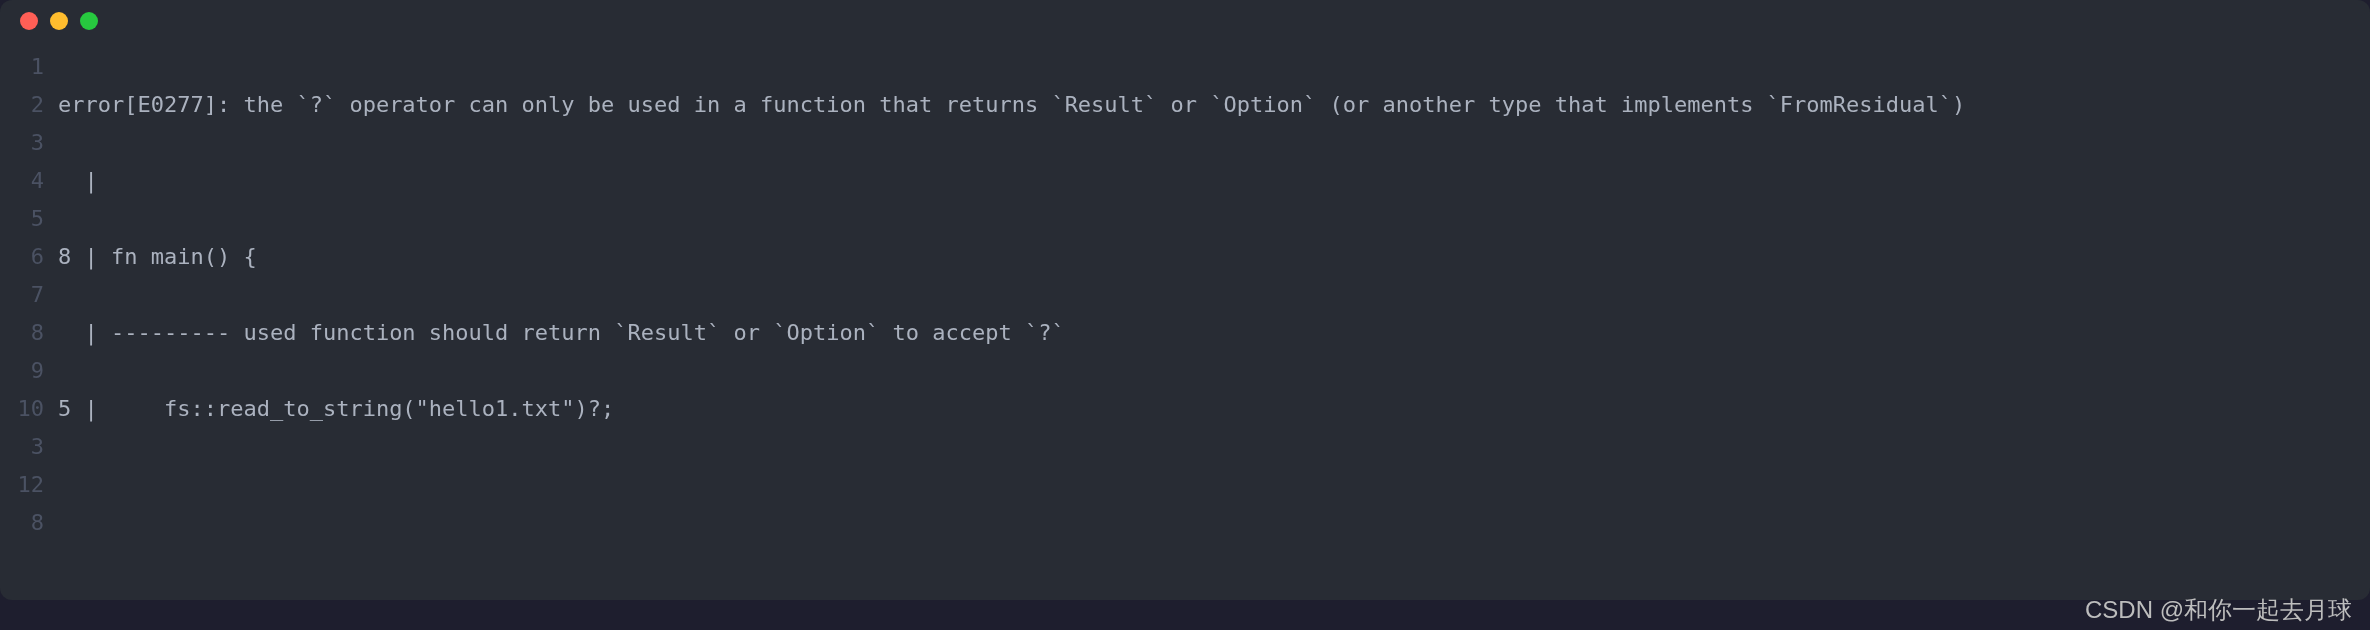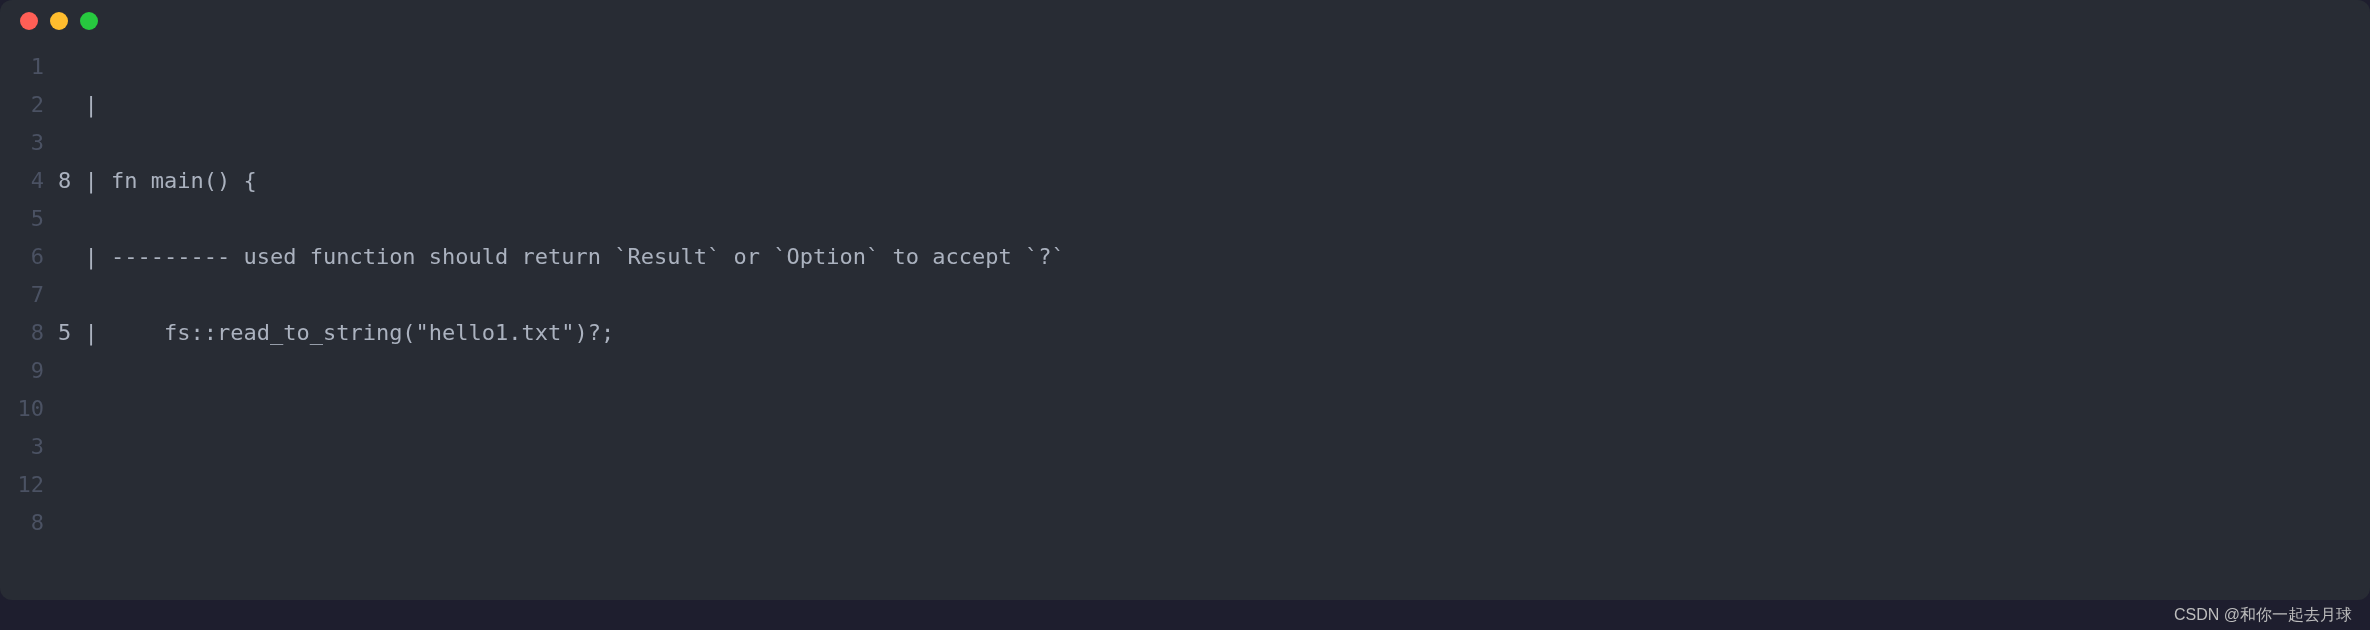--- a/index.html
+++ b/index.html
@@ -61,21 +61,21 @@
       line-height: 38px;
       font-size: 22px;
     }
     .gutter .line {
       color: #4b5263;
     }
     .watermark {
       position: absolute;
       right: 18px;
       bottom: 4px;
-      font-size: 16px;
+      font-size: 24px;
       color: #bdbdbd;
       font-family: Arial, sans-serif;
     }
   </style>
 </head>
 <body>
 
 <div class="window">
   <div class="titlebar">
     <div class="traffic-light red"></div>
@@ -92,20 +92,21 @@
       <div class="line">6</div>
       <div class="line">7</div>
       <div class="line">8</div>
       <div class="line">9</div>
       <div class="line">10</div>
       <div class="line">3</div>
       <div class="line">12</div>
       <div class="line">8</div>
     </div>
     <div class="content">
+      <div class="line">error[E0277]: the `?` operator can only be used in a function that returns `Result` or `Option` (or another type that implements `FromResidual`)</div>
       <div class="line">  |</div>
       <div class="line">8 | fn main() {</div>
       <div class="line">  | --------- used function should return `Result` or `Option` to accept `?`</div>
       <div class="line">5 |     fs::read_to_string("hello1.txt")?;</div>
       
       
       
       
       
       

